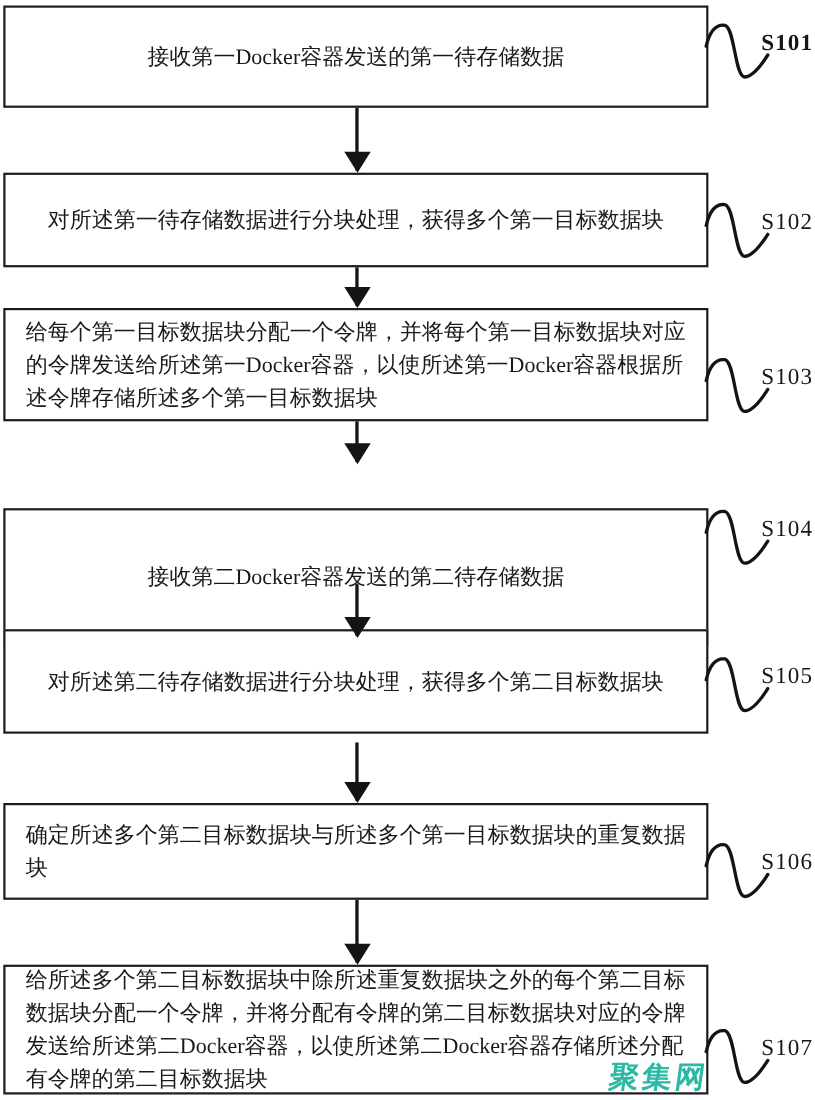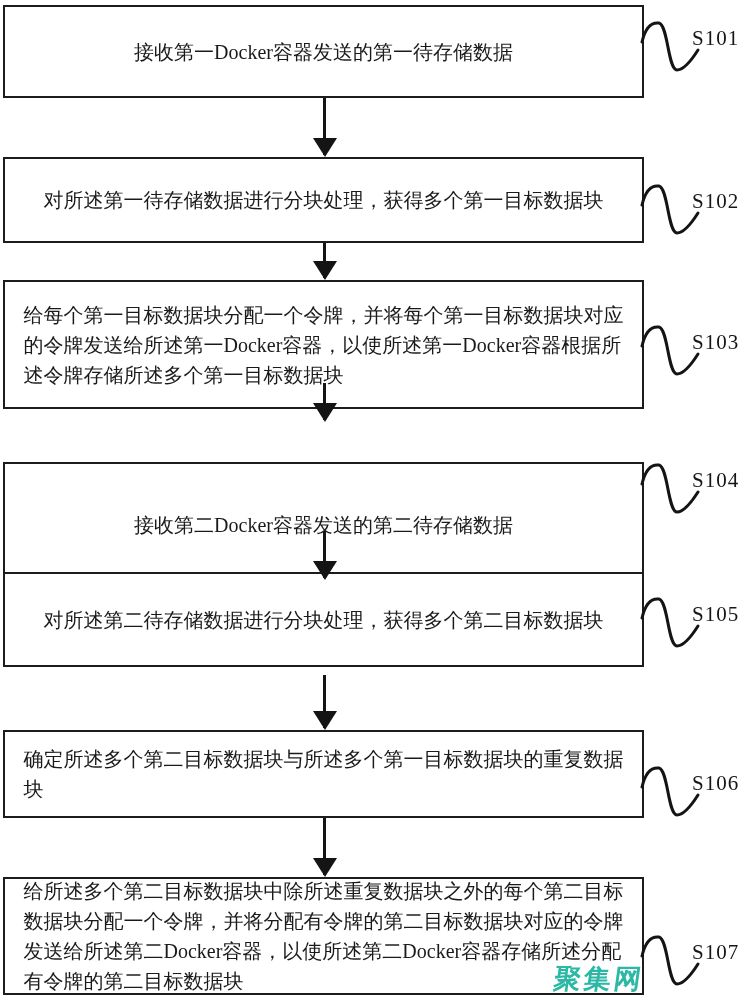--- a/index.html
+++ b/index.html
@@ -18,21 +18,21 @@
     border:2px solid #1c1c1c;
     background:#ffffff;
     display:flex;align-items:center;justify-content:center;
     text-align:left;
     font-size:20px;line-height:30px;
     white-space:pre-line;
     padding:0 14px;
   }
   .b1{top:5px;height:93px;}
   .b2{top:157px;height:86px;}
-  .b3{top:280px;height:129px;}
+  .b3{top:280px;height:103px;}
   .b4{top:440px;height:125px;margin-top:22px;}
   .b5{top:572px;height:95px;}
   .b6{top:730px;height:88px;}
   .b7{top:877px;height:118px;}
 
   .arrow{position:absolute;left:313px;width:24px;}
   .a1{top:98px;height:59px;}
   .a2{top:243px;height:37px;}
   .a3{top:383px;height:39px;}
   .a4{top:531px;height:49px;}
@@ -53,21 +53,21 @@
   .c1{top:18px;} .c2{top:181px;} .c3{top:322px;} .c4{top:460px;}
   .c5{top:594px;} .c6{top:763px;} .c7{top:932px;}
 
   .step-label{
     position:absolute;left:692px;
     font-size:21px;line-height:22px;
     letter-spacing:1px;
     color:#161616;
     font-family:"Liberation Serif","DejaVu Serif",serif;
   }
-  .l1{top:27px;} .l2{top:190px;} .l3{top:331px;} .l4{top:469px;}
+  .l1{top:27px;font-weight:bold;} .l2{top:190px;} .l3{top:331px;} .l4{top:469px;}
   .l5{top:603px;} .l6{top:772px;} .l7{top:941px;}
 
   .watermark{
     position:absolute;left:554px;top:961px;
     font-family:"Liberation Sans","DejaVu Sans",sans-serif;
     font-size:27px;font-weight:800;
     letter-spacing:3px;
     transform:skewX(-8deg);
     white-space:nowrap;
   }

